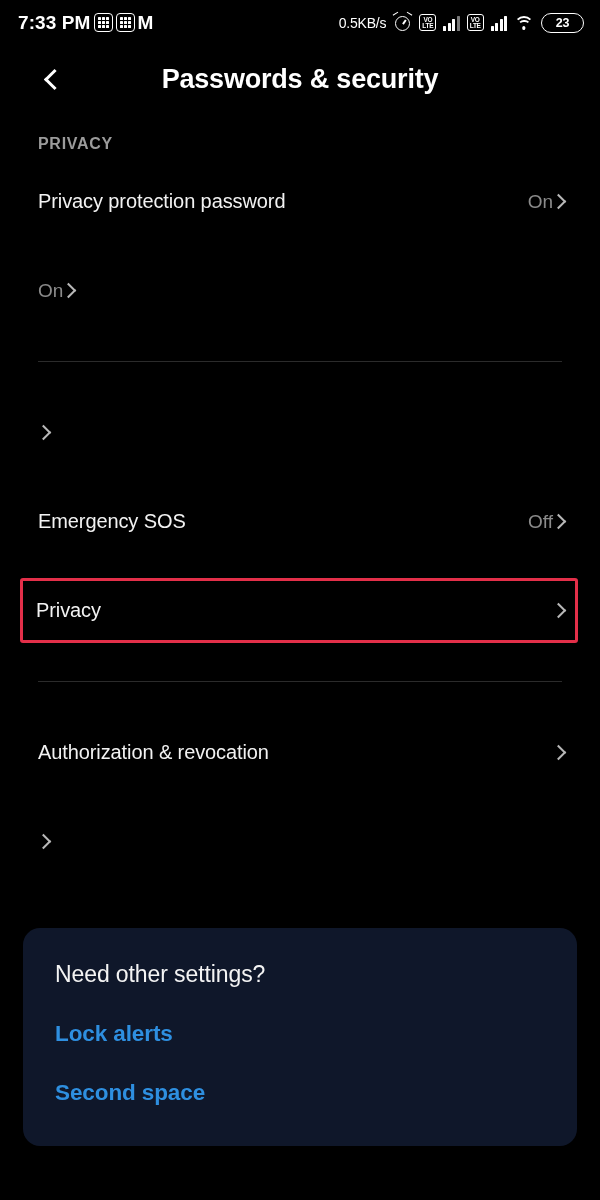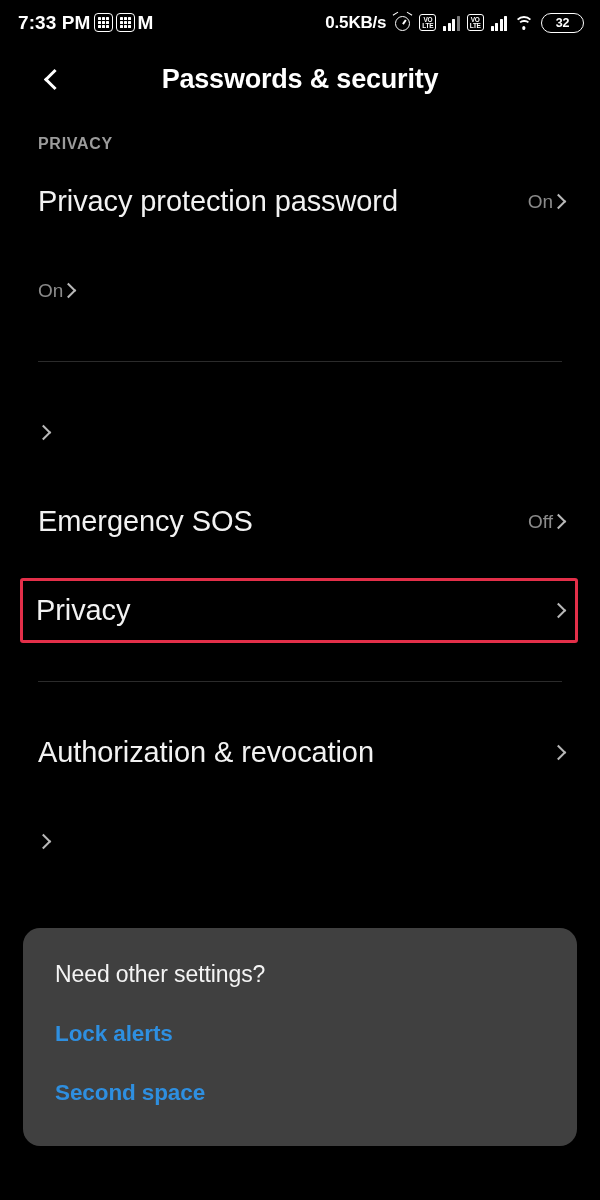--- a/index.html
+++ b/index.html
@@ -14,21 +14,21 @@
   .status-bar{
     height:45px;
     display:flex; align-items:center;
     padding:0 16px 0 18px;
     color:#ffffff;
   }
   .sb-left{ display:flex; align-items:center; gap:3px; flex:0 0 auto; }
   .sb-spacer{ flex:1 1 auto; }
   .sb-right{ display:flex; align-items:center; gap:7px; flex:0 0 auto; }
   .clock{ font-size:19px; font-weight:bold; letter-spacing:.1px; }
-  .net-speed{ font-size:17px; font-weight:bold; letter-spacing:-.2px; }
+  .net-speed{ font-size:14px; font-weight:normal; letter-spacing:-.2px; }
 
   .ic-box{
     width:19px; height:19px; border:1.6px solid #ffffff; border-radius:4px;
     display:flex; align-items:center; justify-content:center;
   }
   .ic-box .dots{
     width:11px; height:11px;
     display:grid; grid-template-columns:repeat(3,1fr); grid-template-rows:repeat(3,1fr);
     gap:1px;
   }
@@ -105,42 +105,42 @@
     padding:22px 0 0 38px;
   }
 
   
   .list{ padding-top:4px; }
   .row{
     position:relative;
     display:flex; align-items:center;
     height:89px; padding:0 30px 0 38px;
   }
-  .row-title{ color:#f2f2f2; font-size:29px; flex:1 1 auto; letter-spacing:-.1px; }
+  .row-title{ color:#f2f2f2; font-size:20px; flex:1 1 auto; letter-spacing:-.1px; }
   .row-value{ color:#8b8b8b; font-size:19px; }
   .chev{
     width:11px; height:11px; border-top:2.2px solid #b8b8b8; border-right:2.2px solid #b8b8b8;
     transform:rotate(45deg); margin-right:6px;
   }
 
   .row.highlight{ padding-left:36px; }
   .hl-box{
     position:absolute; left:20px; right:22px; top:12px; bottom:12px;
     border:3px solid #e32f49; border-radius:3px; pointer-events:none;
   }
 
   .divider{
     height:1px; background:#2b2b2b;
     margin:26px 38px 26px 38px;
   }
 
   
   .card{
     margin:42px 23px 0 23px;
-    background:#404040;
+    background:#0f172a;
     border-radius:17px;
     padding:33px 32px 40px 32px;
   }
   .card-title{ color:#f4f4f4; font-size:23px; letter-spacing:-.1px; }
   .card-link{
     color:#2e8fe0; font-size:22.5px; font-weight:bold;
     margin-top:33px; letter-spacing:-.1px;
   }
 </style>
 </head>
@@ -207,21 +207,21 @@
         <i class="b2"></i>
         <i class="b3"></i>
         <i class="b4"></i>
     </div>
     <div class="wifi">
       <div class="arc a1"></div>
         <div class="arc a2"></div>
         <div class="dot"></div>
     </div>
     <div class="battery">
-      <span class="lvl">32</span>
+      <span class="lvl">23</span>
     </div>
   </div>
 </div>
 
 <div class="app-bar">
   <div class="back-btn">
     <div class="chev-back"></div>
   </div>
   <div class="app-title">Passwords &amp; security</div>
 </div>

